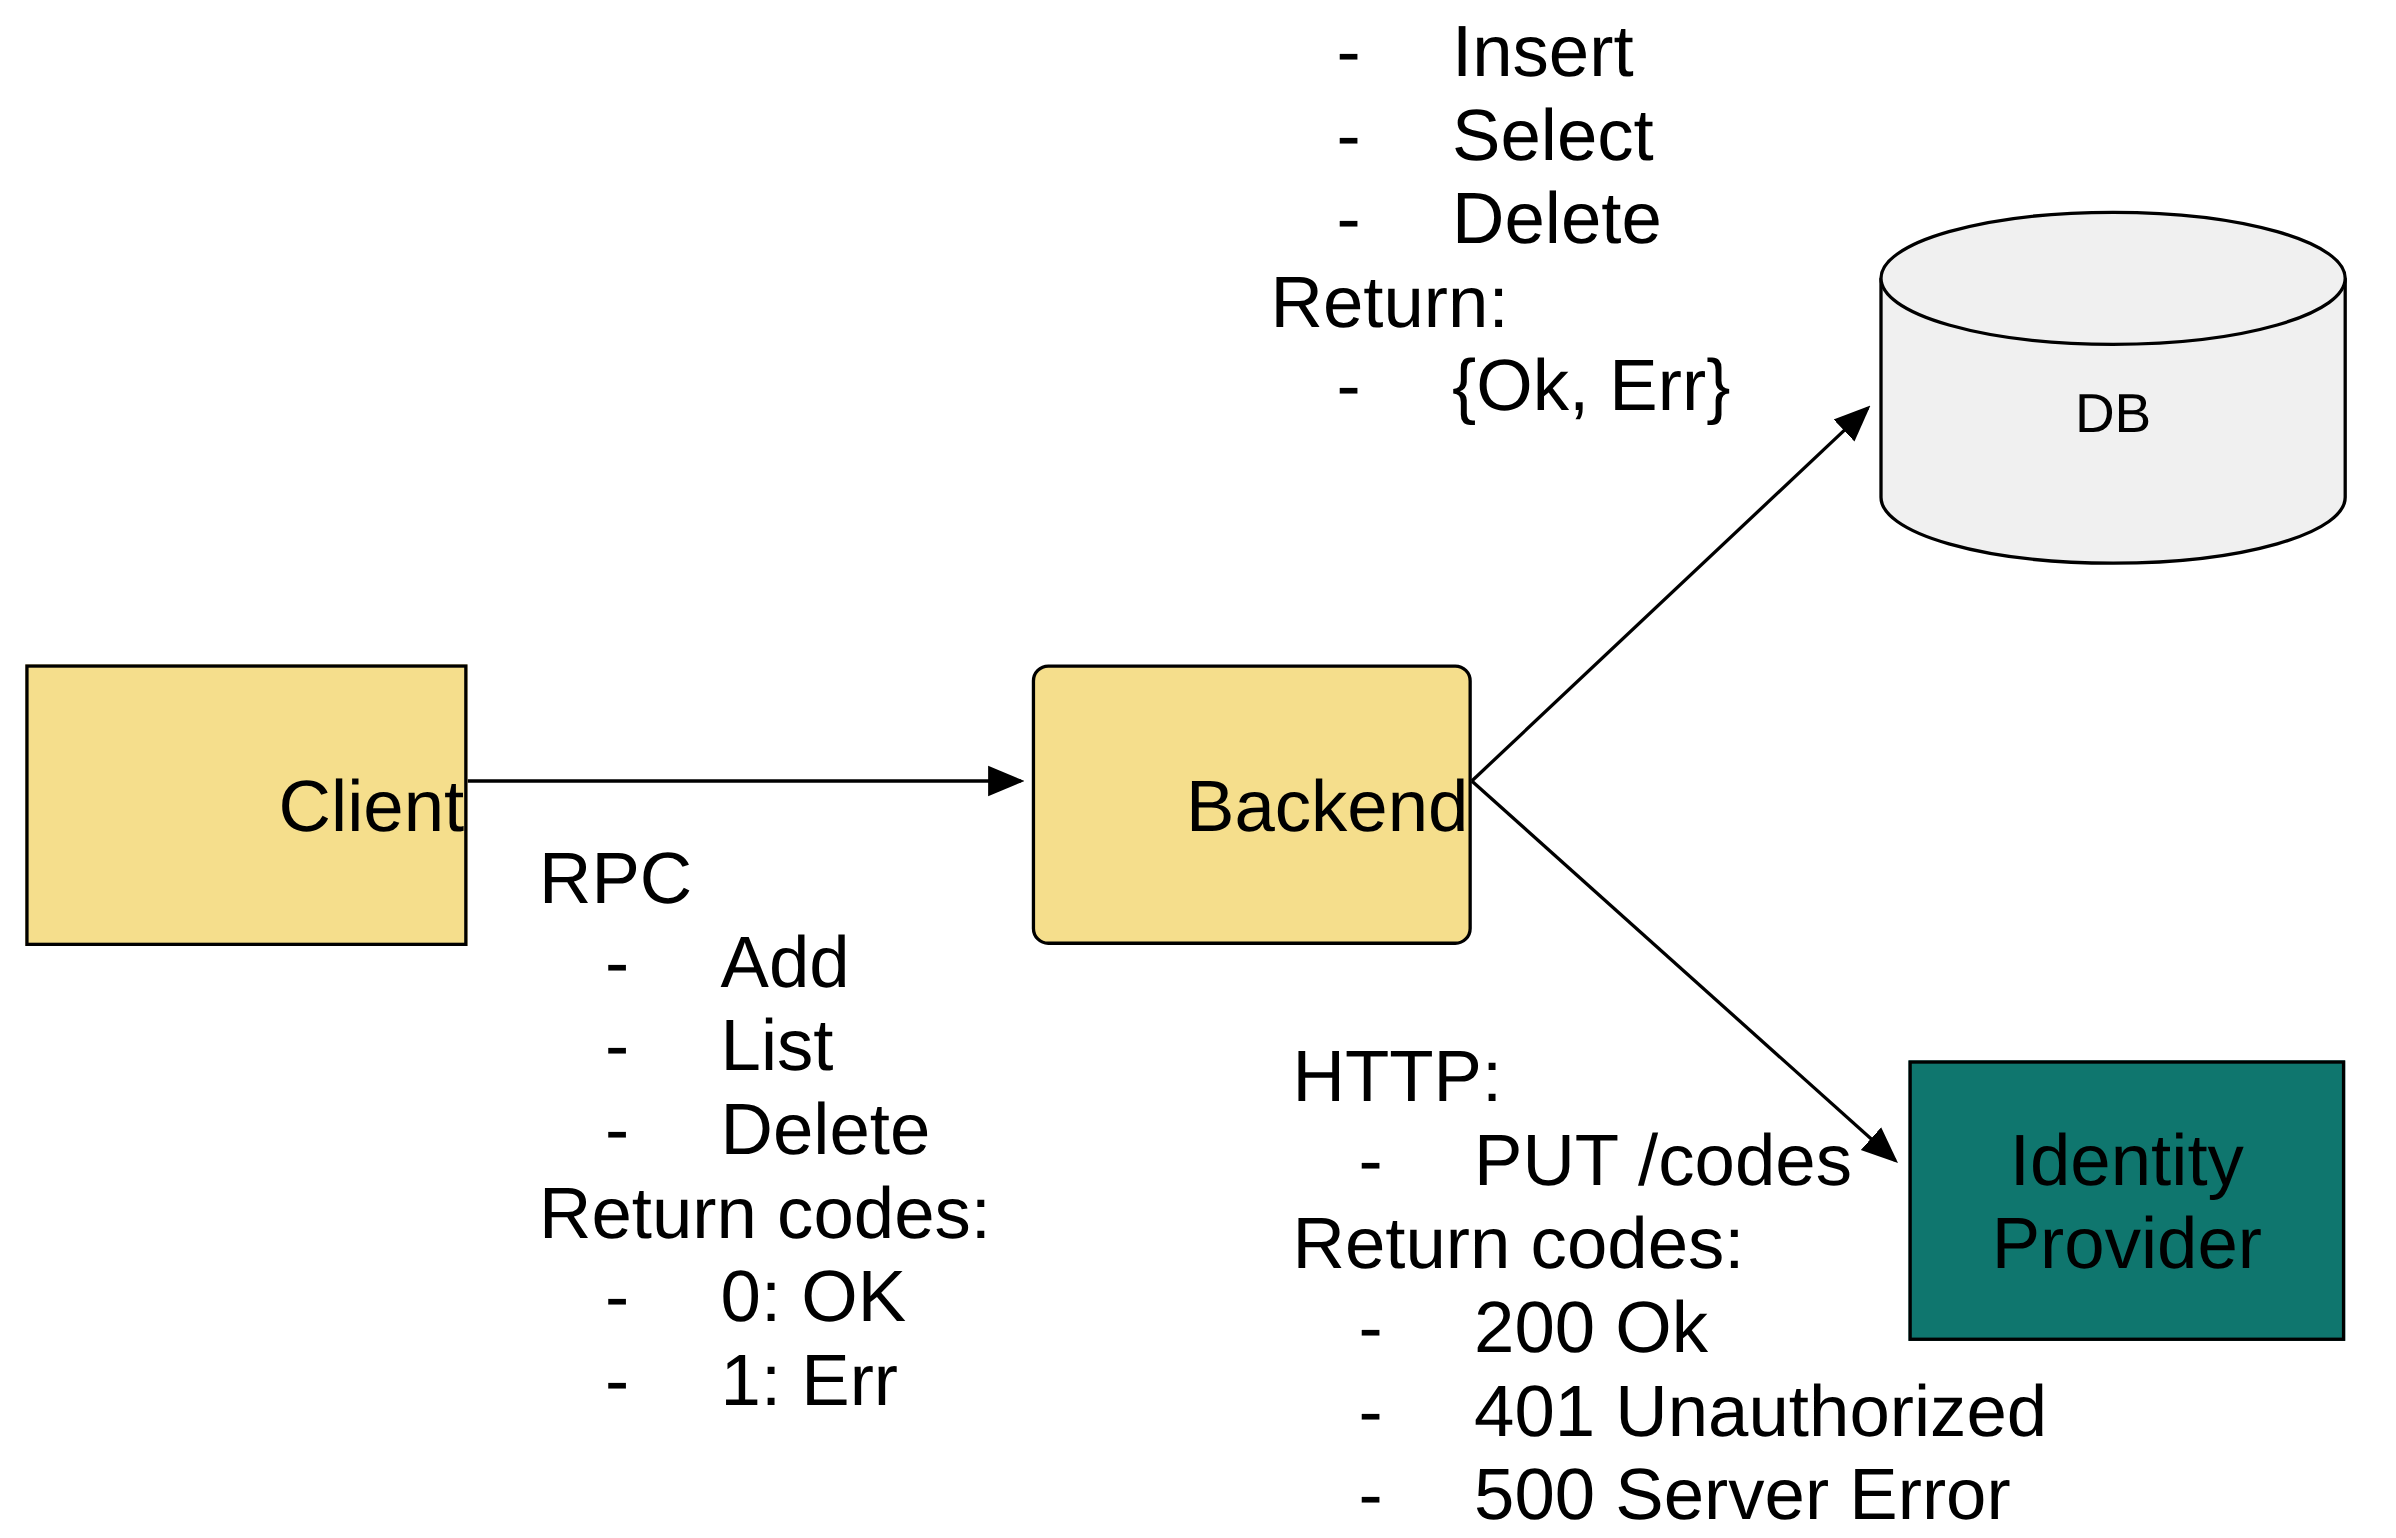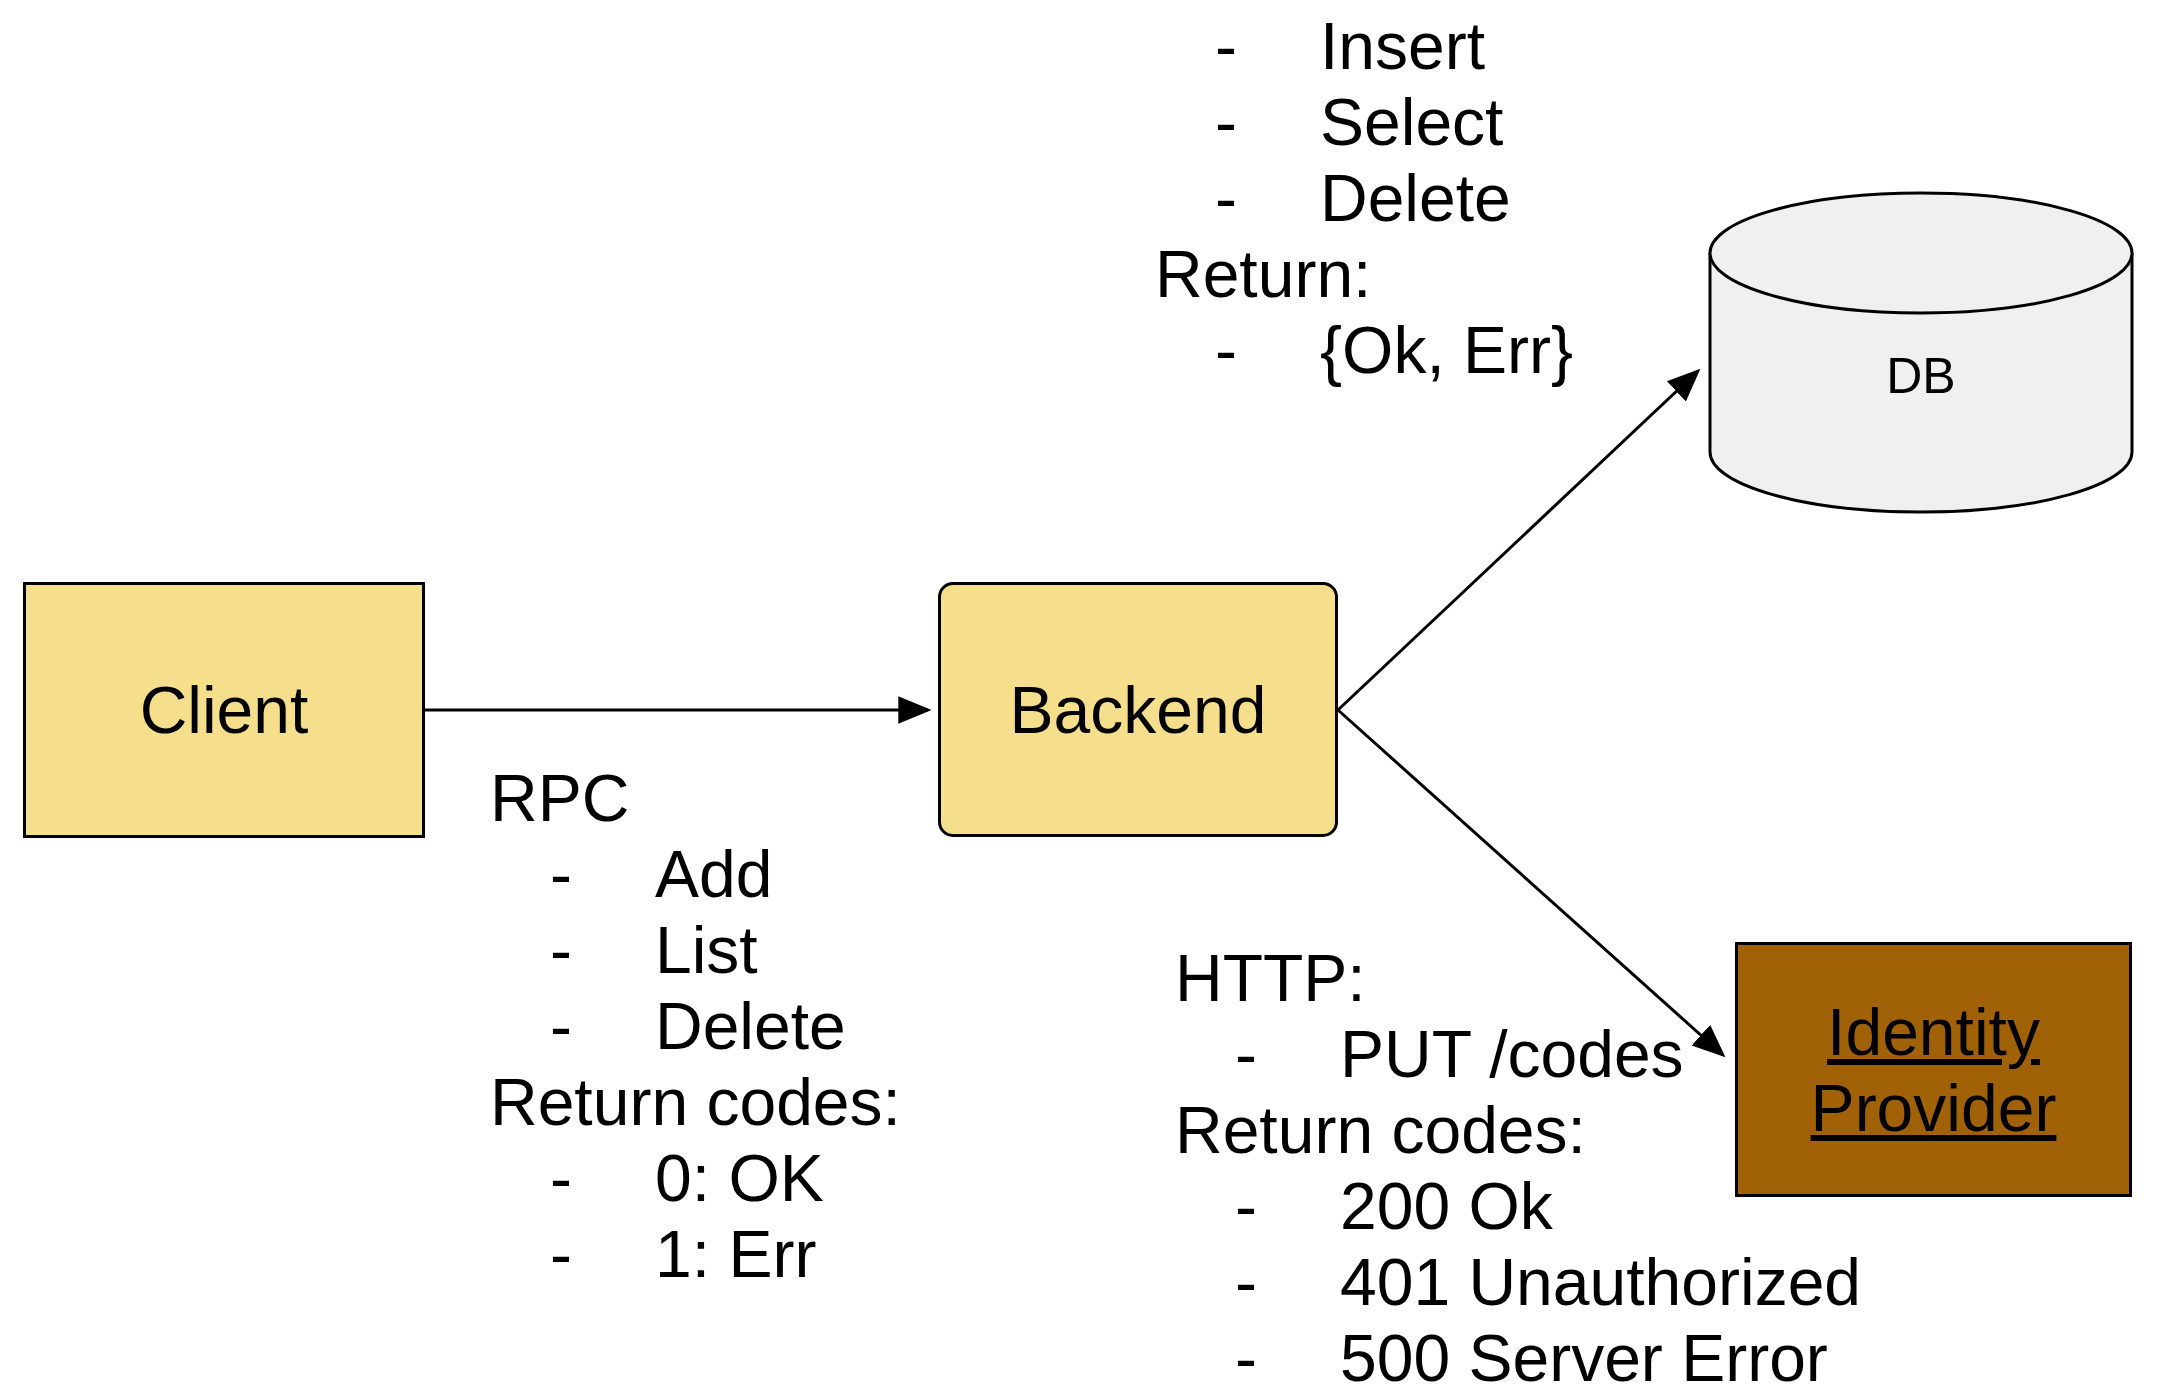--- a/index.html
+++ b/index.html
@@ -16,27 +16,28 @@
     position: absolute;
     left: 0; top: 0;
     width: 2178px; height: 1398px;
   }
   .node {
     position: absolute;
     box-sizing: border-box;
     border: 3px solid #000000;
     display: flex;
     align-items: center;
-    justify-content: center;
+    justify-content: flex-end;
     font-size: 66px;
     line-height: 76px;
     text-align: center;
+    margin-top: 22px;
   }
   .node-yellow { background: #F5DE8C; }
-  .node-gray  { background: #a16207; text-decoration: underline; }
+  .node-gray  { background: #0f766e; }
   .node-idp { padding: 0 30px; }
   .db-label {
     position: absolute;
     left: 1710px;
     top: 338px;
     width: 422px;
     text-align: center;
     font-size: 50px;
     line-height: 76px;
   }

